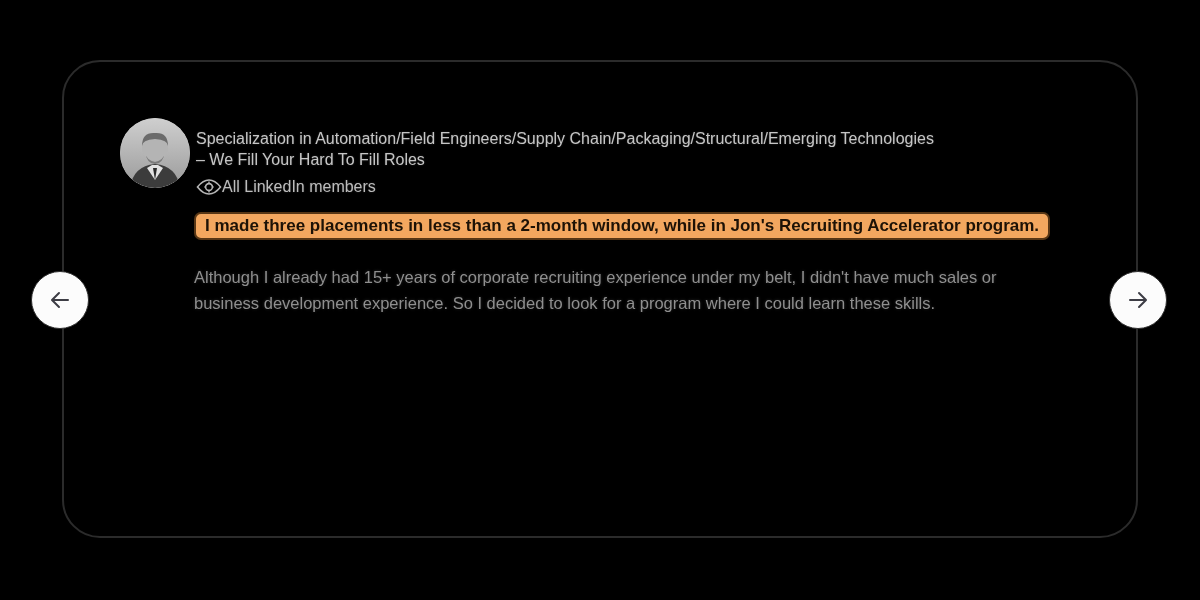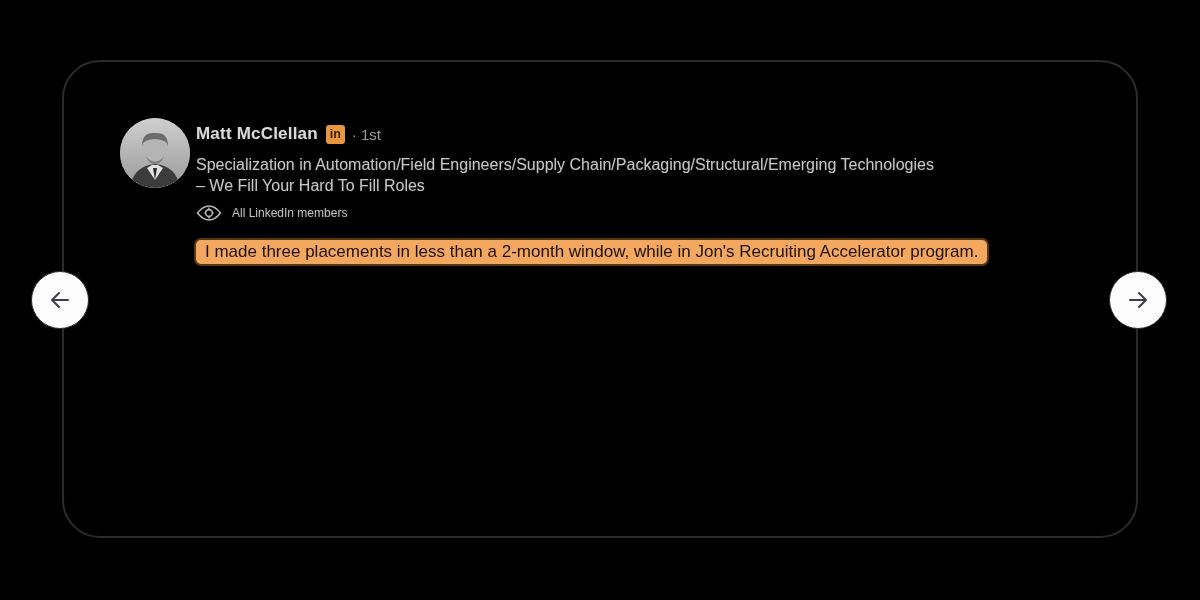--- a/index.html
+++ b/index.html
@@ -25,29 +25,29 @@
     display:inline-block;margin:0 7px 0 8px;width:19px;height:19px;border-radius:3px;
     background:#e8973f;color:#3a2408;font-size:12.5px;font-weight:700;line-height:19px;
     text-align:center;font-family:"Liberation Sans",sans-serif;
   }
   .degree{font-size:15px;color:#9c9c9c;}
   .headline{
     margin-top:10px;max-width:738px;font-size:16px;line-height:21px;color:#c6c6c6;
     text-shadow:0 0 2px rgba(160,160,160,.3);
   }
   .date-line{margin-top:8px;font-size:16px;color:#c2c2c2;text-shadow:0 0 2px rgba(160,160,160,.3);}
-  .visibility{margin-top:8px;display:flex;align-items:center;gap:10px;
-              font-size:12px;color:#bdbdbd;text-shadow:0 0 2px rgba(160,160,160,.3);}
+  .visibility{margin-top:8px;display:flex;align-items:center;
+              font-size:16px;color:#bdbdbd;text-shadow:0 0 2px rgba(160,160,160,.3);}
   .eye-icon{display:inline-flex;width:26px;height:18px;}
   .body-block{margin-left:74px;margin-top:16px;}
   .hl-line{height:30px;}
   .hl{
     display:inline-block;white-space:nowrap;box-sizing:border-box;
     background:#f3a75f;border:2px solid rgba(48,26,2,.8);border-radius:7px;
-    padding:1px 9px;font-size:17px;line-height:22px;color:#1d1206;font-weight:400;
+    padding:1px 9px;font-size:17px;line-height:22px;color:#1d1206;font-weight:700;
   }
   .para{
     max-width:848px;margin:22px 0 0 0;font-size:16.5px;line-height:26px;color:#8f8f8f;
     text-shadow:0 1px 1px rgba(0,0,0,.8),0 0 3px rgba(150,150,150,.35);
   }
   .nav-btn{
     position:absolute;top:271px;width:58px;height:58px;border-radius:50%;
     background:#fcfcfc;border:1px solid #2e2e2e;padding:0;cursor:pointer;
     display:flex;align-items:center;justify-content:center;
   }
@@ -81,25 +81,20 @@
               <path d="M27 50 L35 62 L43 50 L38 47 L32 47 Z" fill="#e2e2e2"></path>
               <path d="M33 50 L35 62 L37 50 Z" fill="#2a2a2a"></path>
               <circle cx="35" cy="30" r="13" fill="#b4b4b4"></circle>
               <path d="M22 28 Q22 14 35 15 Q48 14 48 28 Q48 22 35 21 Q22 22 22 28 Z" fill="#6b6b6b"></path>
               <path d="M25 34 Q27 46 35 46 Q43 46 45 34 Q44 42 35 44 Q26 42 25 34 Z" fill="#7b7b7b"></path>
             </g>
           </svg>
         </div>
 
         <div class="header-text">
-          <div class="name-row">
-            <span class="name">Matt McClellan</span>
-            <span class="li-badge">in</span>
-            <span class="degree">· 1st</span>
-          </div>
           <div class="headline">Specialization in Automation/Field Engineers/Supply Chain/Packaging/Structural/Emerging Technologies – We Fill Your Hard To Fill Roles</div>
           <div class="visibility">
             <span class="eye-icon">
               <svg width="26" height="18" viewBox="0 0 26 18">
                 <path d="M1.5 9 Q7 2 13 2 Q19 2 24.5 9 Q19 16 13 16 Q7 16 1.5 9 Z" fill="none" stroke="#b5b5b5" stroke-width="1.6"></path>
                 <circle cx="13" cy="9" r="3.4" fill="none" stroke="#b5b5b5" stroke-width="1.6"></circle>
                 <g stroke="#b5b5b5" stroke-width="1.4">
                   <line x1="13" y1="3.6" x2="13" y2="5.2"></line>
                   <line x1="13" y1="12.8" x2="13" y2="14.4"></line>
                   <line x1="8.4" y1="9" x2="10" y2="9"></line>
@@ -111,20 +106,21 @@
           </div>
         </div>
       </div>
 
       <div class="body-block">
         <div class="highlight-block">
           <div class="hl-line">
             <span class="hl">I made three placements in less than a 2-month window, while in Jon's Recruiting Accelerator program.</span>
           </div>
         </div>
+        <p class="para">Although I already had 15+ years of corporate recruiting experience under my belt, I didn't have much sales or business development experience. So I decided to look for a program where I could learn these skills.</p>
       </div>
 
     </div>
   </div>
 
   <button class="nav-btn prev">
     <span>
       <svg width="26" height="26" viewBox="0 0 26 26">
         <g fill="none" stroke="#3d3d45" stroke-width="2" stroke-linecap="round" stroke-linejoin="round">
           <line x1="21" y1="13" x2="6" y2="13"></line>

